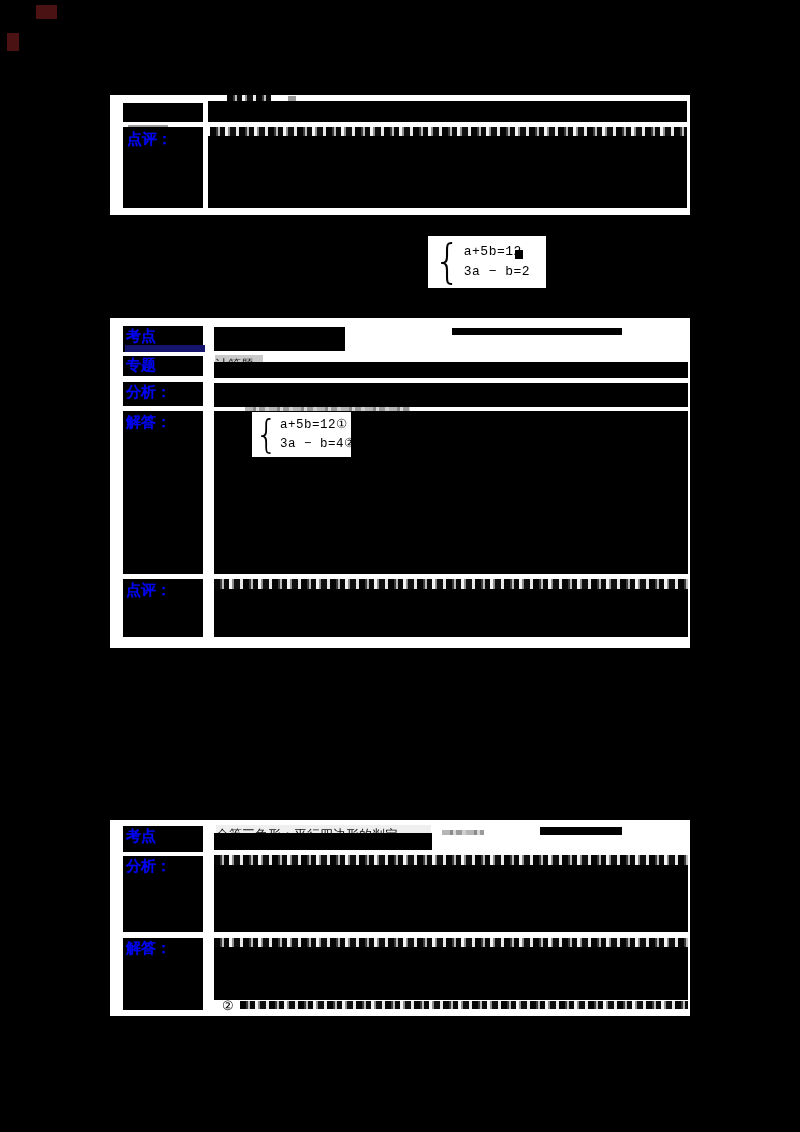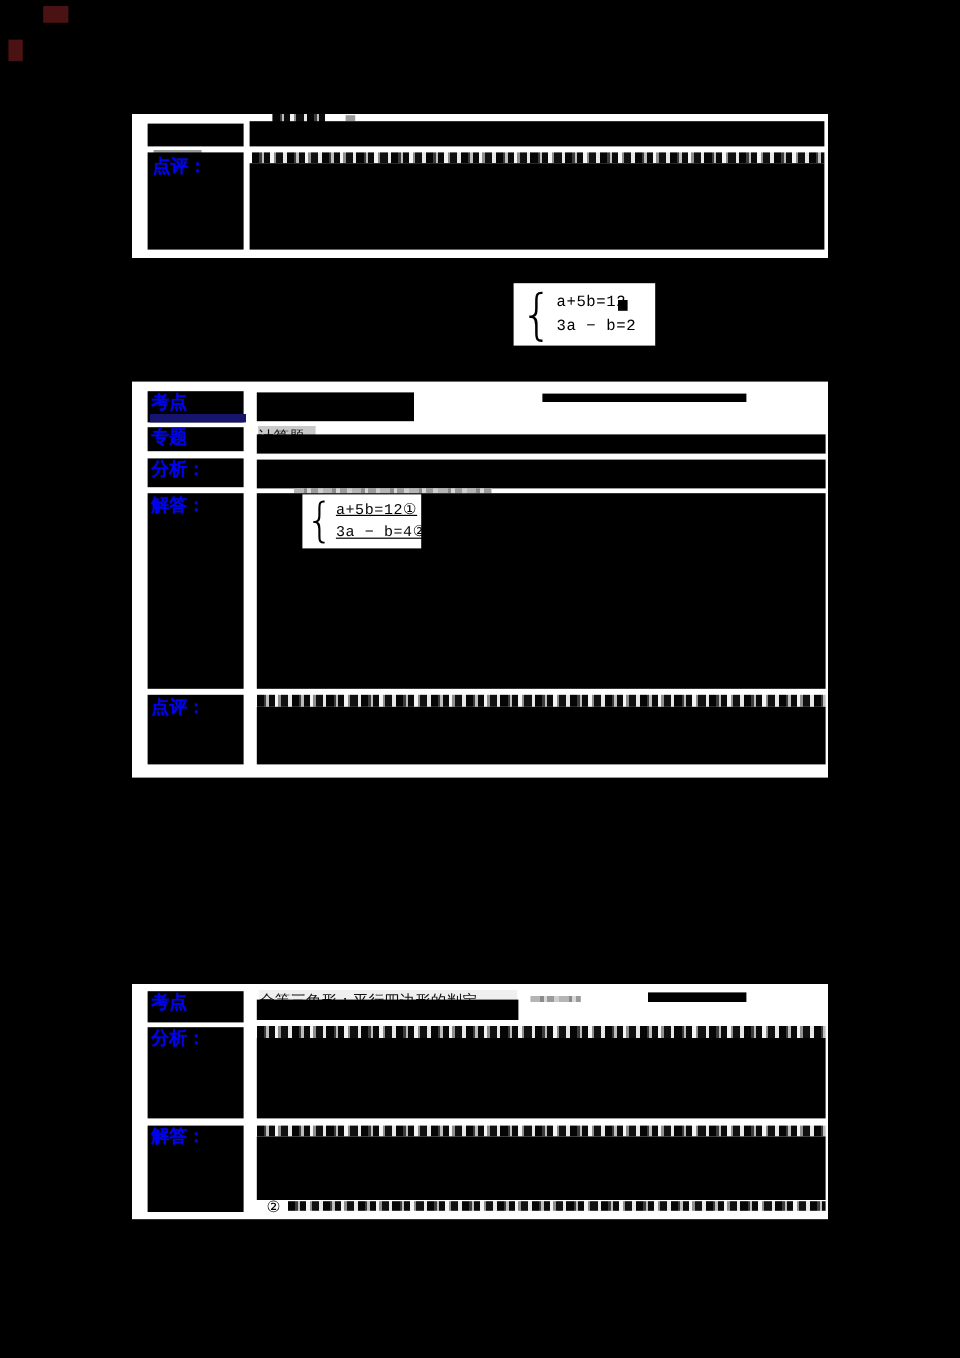--- a/index.html
+++ b/index.html
@@ -75,21 +75,21 @@
     <div class="black" style="left:13px;top:64px;width:80px;height:24px;"></div>
     <div class="bluelabel" style="left:16px;top:66px;">分析：</div>
     <div class="black" style="left:104px;top:65px;width:474px;height:24px;"></div>
     <div class="frag-light" style="left:135px;top:89px;width:165px;height:4px;"></div>
 
     <div class="black" style="left:13px;top:93px;width:80px;height:163px;"></div>
     <div class="bluelabel" style="left:16px;top:96px;">解答：</div>
     <div class="black" style="left:104px;top:93px;width:474px;height:163px;"></div>
     <div class="eq-patch" style="left:142px;top:94px;width:99px;height:45px;">
       <span class="brace" style="font-size:36px;margin-left:3px;">{</span>
-      <div class="eq-lines" style="margin-left:2px;font-size:12.5px;line-height:19px;text-decoration:underline;">
+      <div class="eq-lines" style="margin-left:2px;font-size:12.5px;line-height:19px;">
         <div>a+5b=12①</div>
         <div>3a − b=4②</div>
       </div>
     </div>
 
     <div class="black" style="left:13px;top:261px;width:80px;height:58px;"></div>
     <div class="bluelabel" style="left:16px;top:264px;">点评：</div>
     <div class="frag" style="left:104px;top:261px;width:474px;height:10px;"></div>
     <div class="black" style="left:104px;top:271px;width:474px;height:48px;"></div>
   </div>

